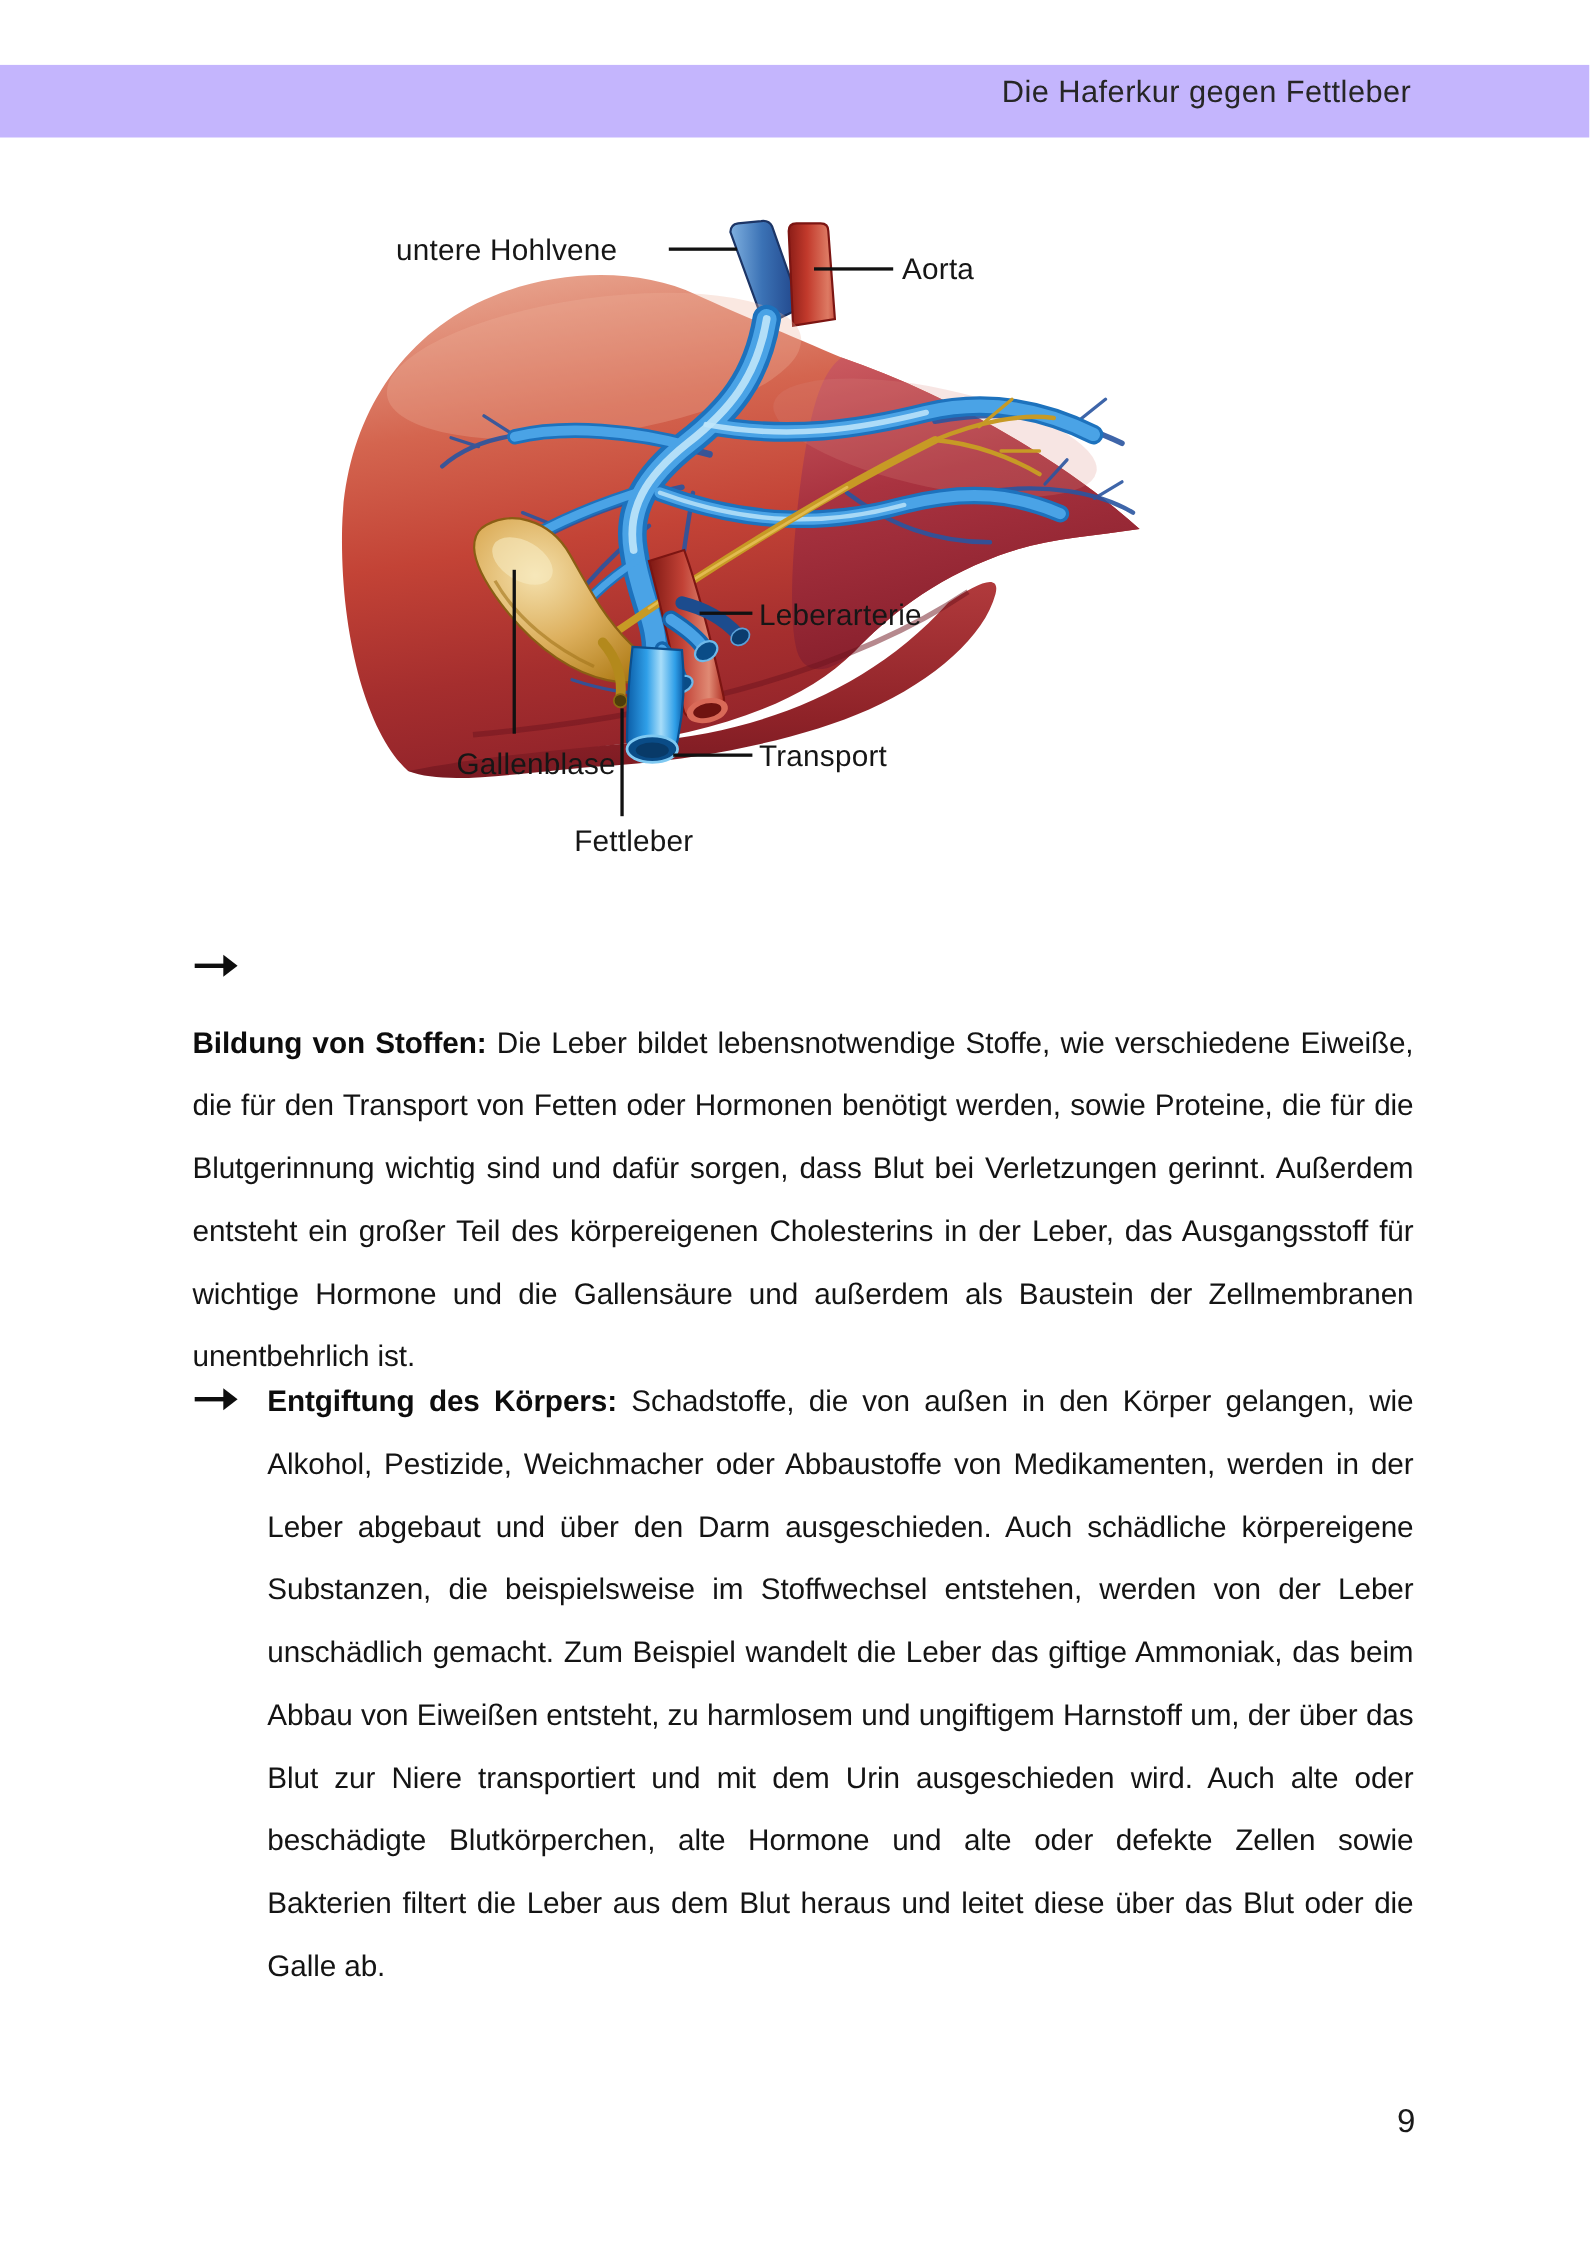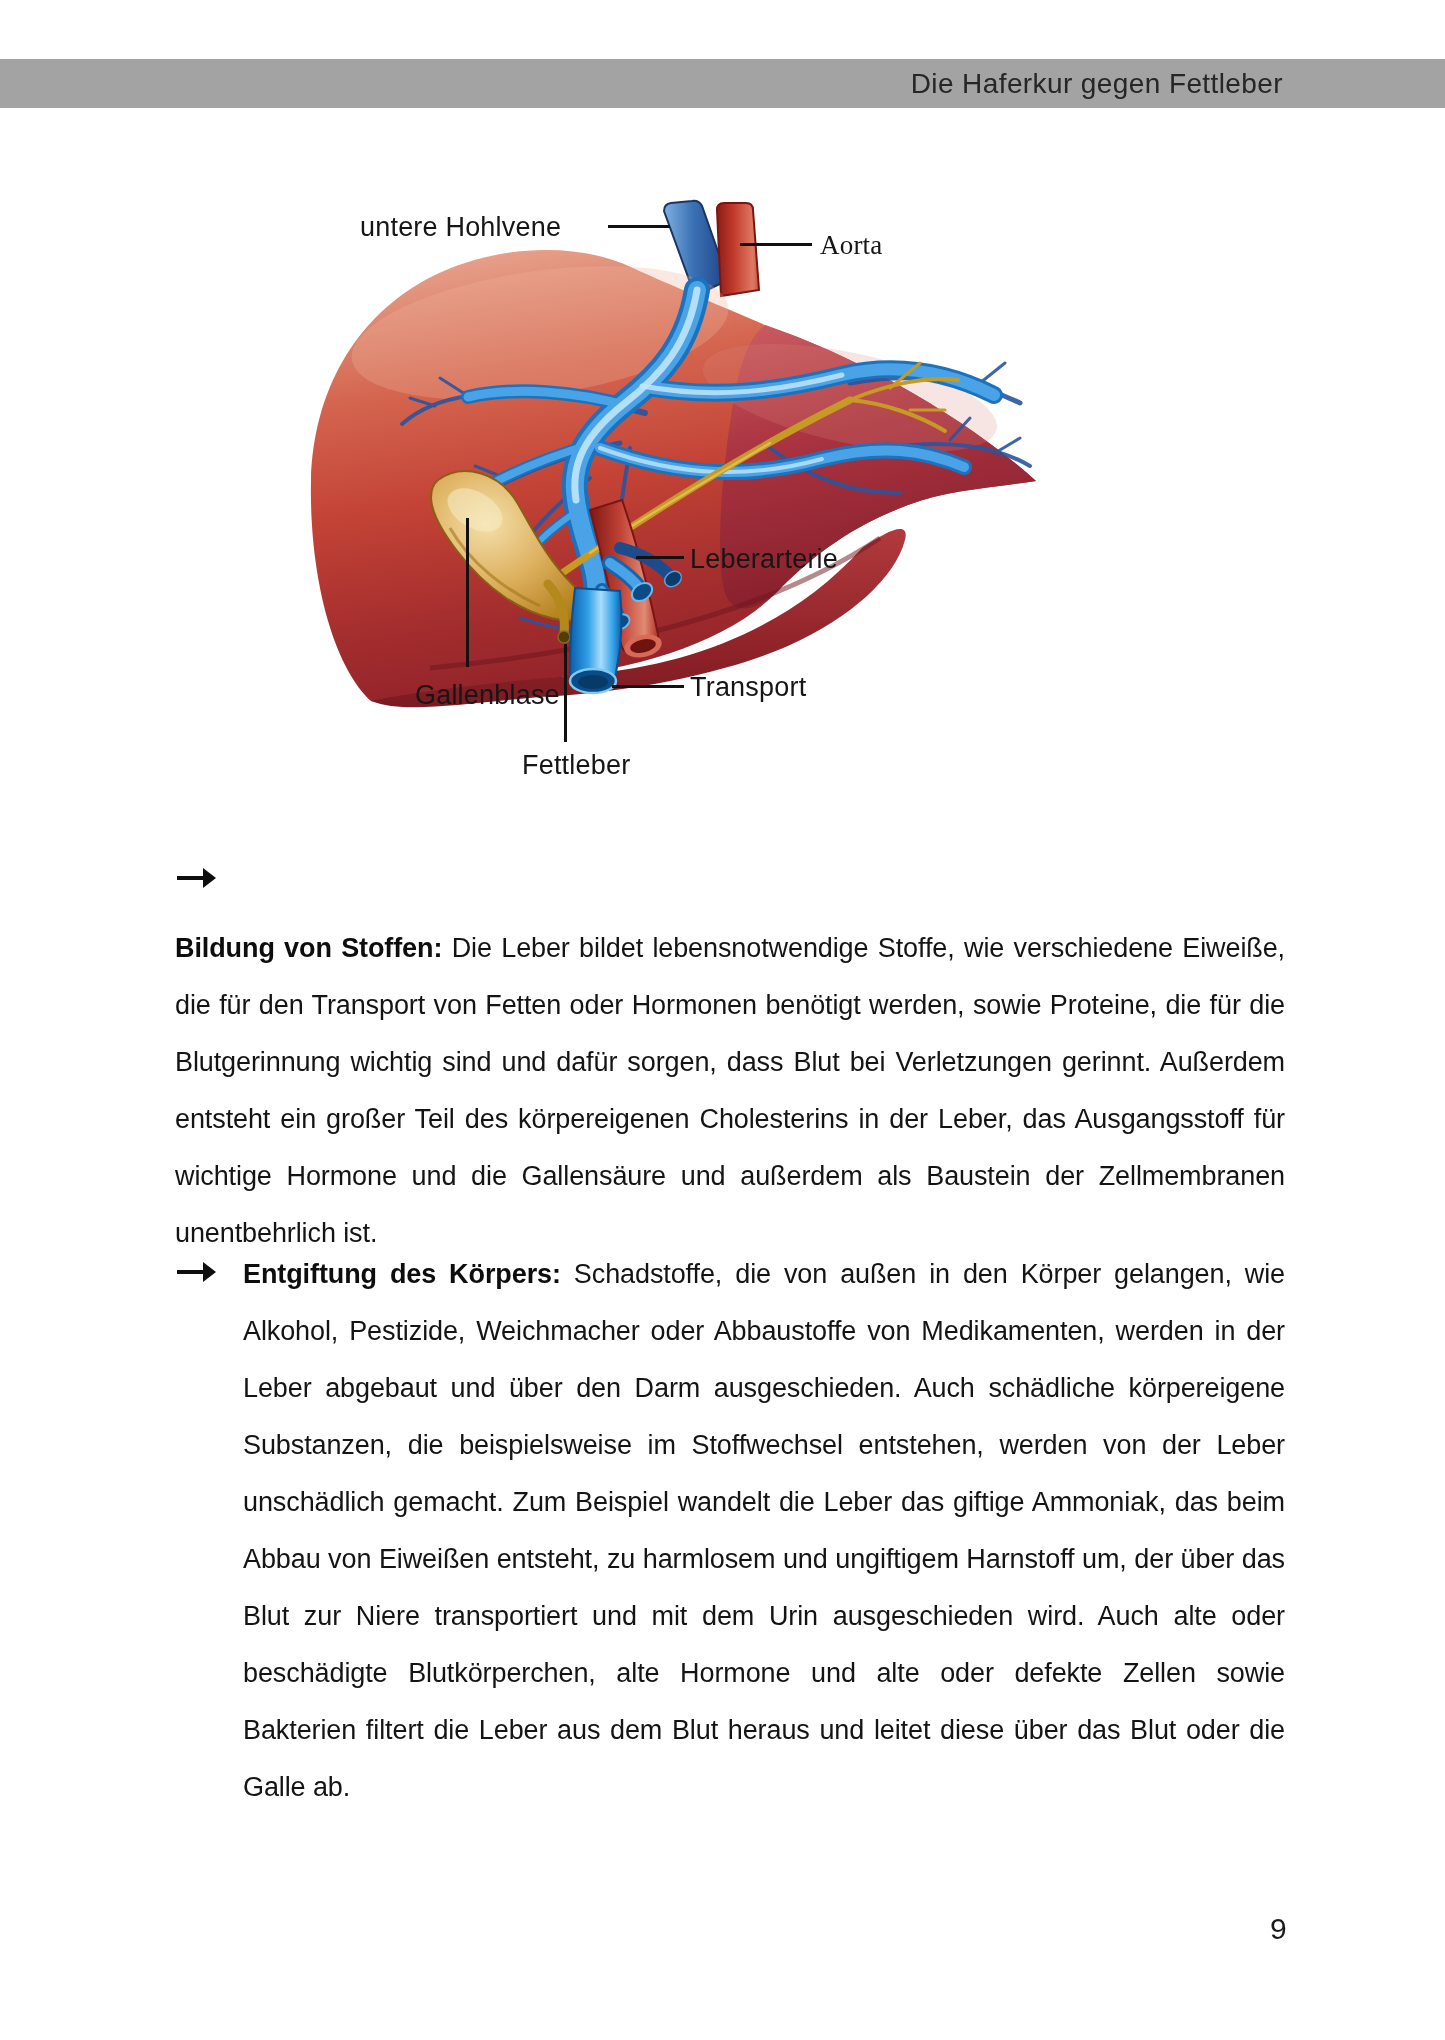--- a/index.html
+++ b/index.html
@@ -1,36 +1,36 @@
 <!DOCTYPE html>
 <html><head>
 <meta charset="utf-8">
 <style>
   html,body{margin:0;padding:0;}
   body{
     width:1445px;height:2040px;position:relative;background:#ffffff;
     font-family:"Liberation Sans",sans-serif;color:#1a1a1a;overflow:hidden;
   }
   
-  .band{position:absolute;left:0;top:59px;width:1445px;height:49px;background:#a3a3a3;}
+  .band{position:absolute;left:0;top:59px;width:1445px;height:66px;background:#c4b5fd;}
   .band-title{
     position:absolute;right:162px;top:0;height:49px;display:flex;align-items:center;
     font-size:28px;letter-spacing:.4px;color:#262626;white-space:nowrap;
   }
   
   .figure{position:absolute;left:290px;top:148px;width:770px;height:660px;}
   .figure svg{position:absolute;left:0;top:0;}
   .fig-label{
     position:absolute;font-size:27px;color:#161616;white-space:nowrap;letter-spacing:.2px;
   }
   .ldr-h{position:absolute;height:3px;background:#111;}
   .ldr-v{position:absolute;width:3px;background:#111;}
   .lbl-hohlvene{left:70px;top:64px;width:240px;text-align:left;}
   .ldr-hohlvene{left:318px;top:77px;width:62px;}
-  .lbl-aorta{left:530px;top:82px;font-family:Liberation Serif, serif;}
+  .lbl-aorta{left:530px;top:82px;}
   .ldr-aorta{left:450px;top:95px;width:72px;}
   .lbl-leberarterie{left:400px;top:396px;}
   .ldr-leberarterie{left:346px;top:408px;width:48px;}
   .lbl-pfortader{left:400px;top:524px;}
   .ldr-pfortader{left:322px;top:537px;width:72px;}
   .lbl-gallenblase{left:125px;top:508px;margin-top:24px;}
   .ldr-gallenblase{left:176px;top:370px;height:149px;}
   .lbl-gallengang{left:232px;top:602px;}
   .ldr-gallengang{left:274px;top:496px;height:98px;}
   

